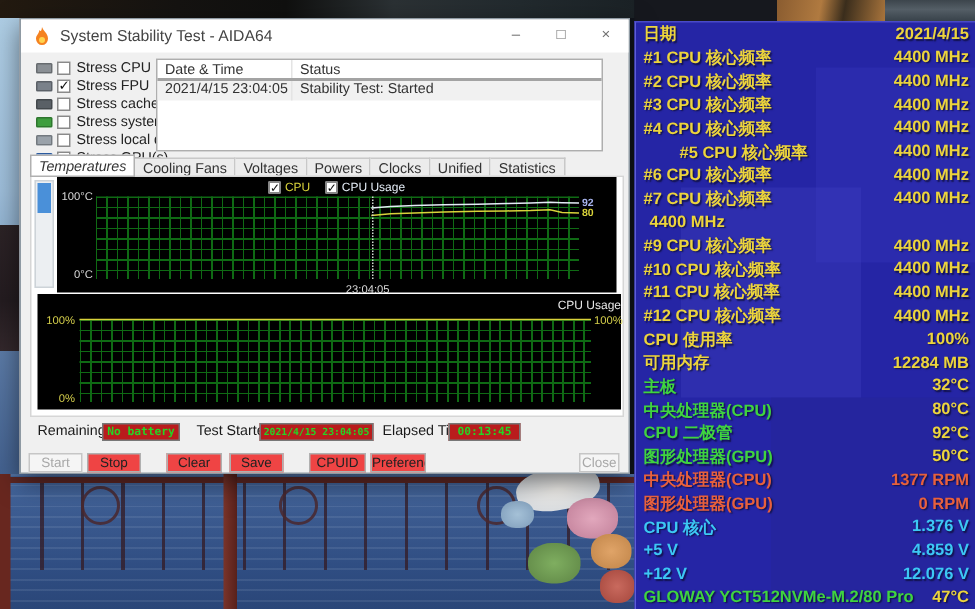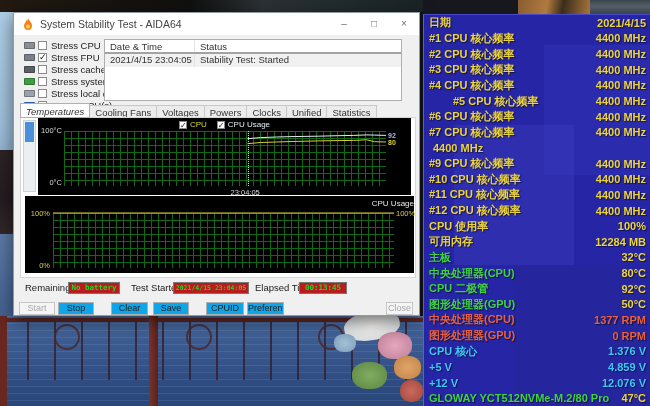--- a/index.html
+++ b/index.html
@@ -104,21 +104,21 @@
   .statusrow { position:absolute; left:0; top:269px; width:100%; height:12px; font-size:9.5px; color:#1a1a1a; }
   .statusrow span.lab { position:absolute; line-height:12px; white-space:nowrap; }
   .lcd { position:absolute; height:12px; background:#b91c1c; border:1px solid #777; color:#25d425;
     font-family:"DejaVu Sans Mono", monospace; font-weight:bold; font-size:6.5px; line-height:10px;
     text-align:center; white-space:nowrap; overflow:hidden; }
   #lab-batt { left:11px; }  #lcd-batt { left:54px; width:52px; font-size:7.5px; }
   #lab-start { left:117px; } #lcd-start { left:159px; width:76px; }
   #lab-elapsed { left:241px; } #lcd-elapsed { left:285px; width:48px; font-size:7.5px; }
 
   
-  .btn { position:absolute; top:289px; height:13px; background:#0ea5e9; border:1px solid #b0b0b0;
+  .btn { position:absolute; top:289px; height:13px; background:#ef4444; border:1px solid #b0b0b0;
     font-size:9px; line-height:11px; text-align:center; color:#222; white-space:nowrap; overflow:hidden; }
   .btn.disabled { color:#a8a8a8; background:#f5f5f5; border-color:#c6c6c6; }
 
   
   #sensor { position:absolute; left:423px; top:14px; width:227px; height:392px;
     background:#2525a5; border-left:1px solid #5c5cd8; border-top:1px solid #4a4ac8;
     display:flex; flex-direction:column; overflow:hidden; }
   .sp-overlay { position:absolute; pointer-events:none; }
   #spo1 { left:30px; top:110px; width:120px; height:140px; background:rgba(92,92,225,.16); }
   #spo2 { left:120px; top:30px; width:107px; height:130px; background:rgba(70,70,210,.18); }

